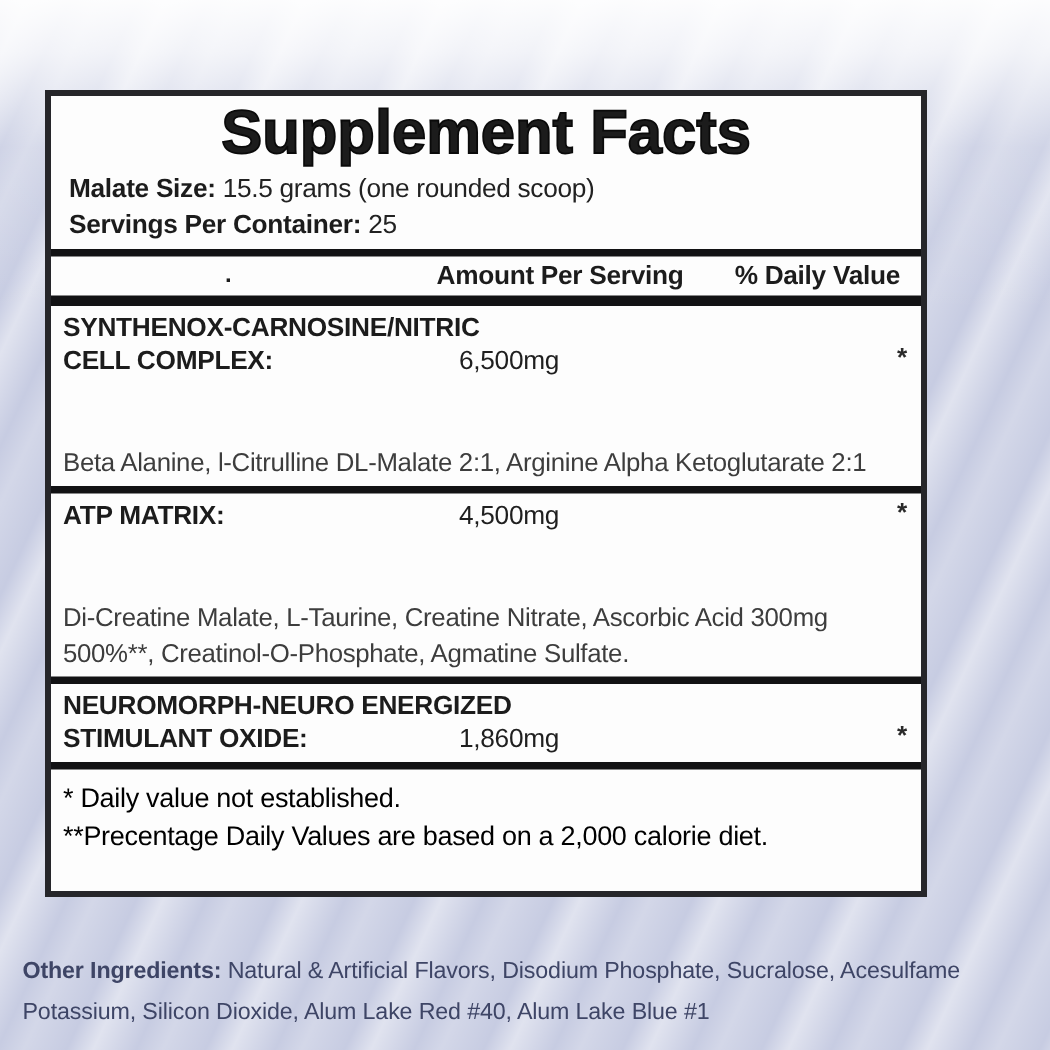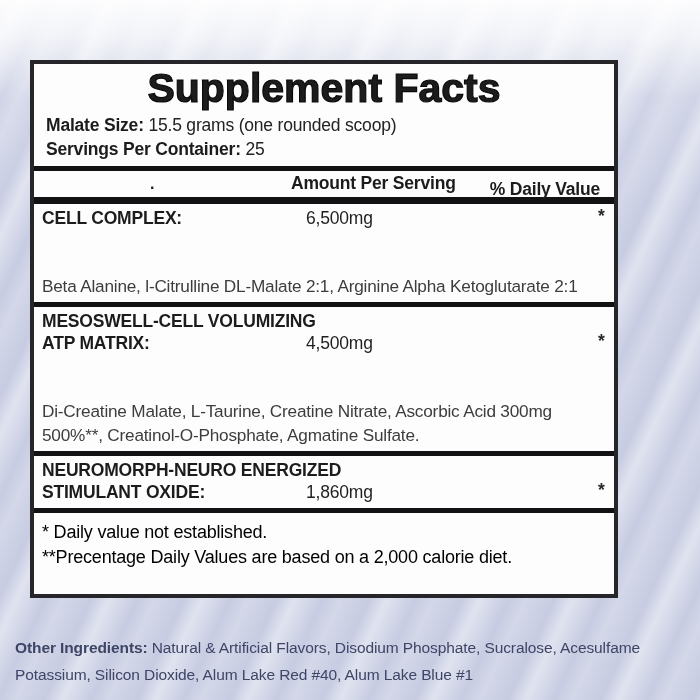--- a/index.html
+++ b/index.html
@@ -47,21 +47,21 @@
   .bar-heavy { height: 7px; }
 
   .header-row {
     position: relative;
     height: 26px;
     font-size: 17.5px;
     font-weight: bold;
   }
   .header-dot { position: absolute; left: 116px; top: 4px; font-size: 16px; font-weight: bold; }
   .header-amount { position: absolute; left: 257px; top: 2px; }
-  .header-dv { position: absolute; right: 14px; top: 8px; }
+  .header-dv { position: absolute; right: 14px; top: 2px; }
 
   .section { padding: 3px 8px 4px 8px; }
   .section-name1 { font-size: 17.5px; font-weight: bold; line-height: 22px; }
   .section-row2 { position: relative; font-size: 17.5px; line-height: 23px; }
   .section-row2 .name2 { font-weight: bold; }
   .section-row2 .amount { position: absolute; left: 264px; top: 0; font-weight: normal; color: #1f1f1f; }
   .section-row2 .dv { position: absolute; left: 556px; top: -2px; font-weight: bold; color: #2a2a2a; }
   .section-ingredients { font-size: 17.2px; line-height: 24px; color: #3d3d3d; padding-right: 2px; margin-top: 44px; }
 
   .footnotes { padding: 7px 8px 0 8px; font-size: 18px; line-height: 1.4; color: #000000; }
@@ -97,32 +97,32 @@
 
   <div class="header-row">
     <span class="header-dot">.</span>
     <span class="header-amount">Amount Per Serving</span>
     <span class="header-dv">% Daily Value</span>
   </div>
 
   <div class="bar bar-heavy"></div>
 
   <div class="section">
+    <div class="section-name1">SYNTHENOX-CARNOSINE/NITRIC</div>
     <div class="section-row2">
       <span class="name2">CELL COMPLEX:</span>
       <span class="amount">6,500mg</span>
       <span class="dv">*</span>
     </div>
     <div class="section-ingredients">Beta Alanine, l-Citrulline DL-Malate 2:1, Arginine Alpha Ketoglutarate 2:1</div>
   </div>
 
   <div class="bar bar-mid"></div>
 
   <div class="section">
-    <div class="section-name1">MESOSWELL-CELL VOLUMIZING</div>
     <div class="section-row2">
       <span class="name2">ATP MATRIX:</span>
       <span class="amount">4,500mg</span>
       <span class="dv">*</span>
     </div>
     <div class="section-ingredients">Di-Creatine Malate, L-Taurine, Creatine Nitrate, Ascorbic Acid 300mg&nbsp; 500%**, Creatinol-O-Phosphate, Agmatine Sulfate.</div>
   </div>
 
   <div class="bar bar-mid"></div>
 

